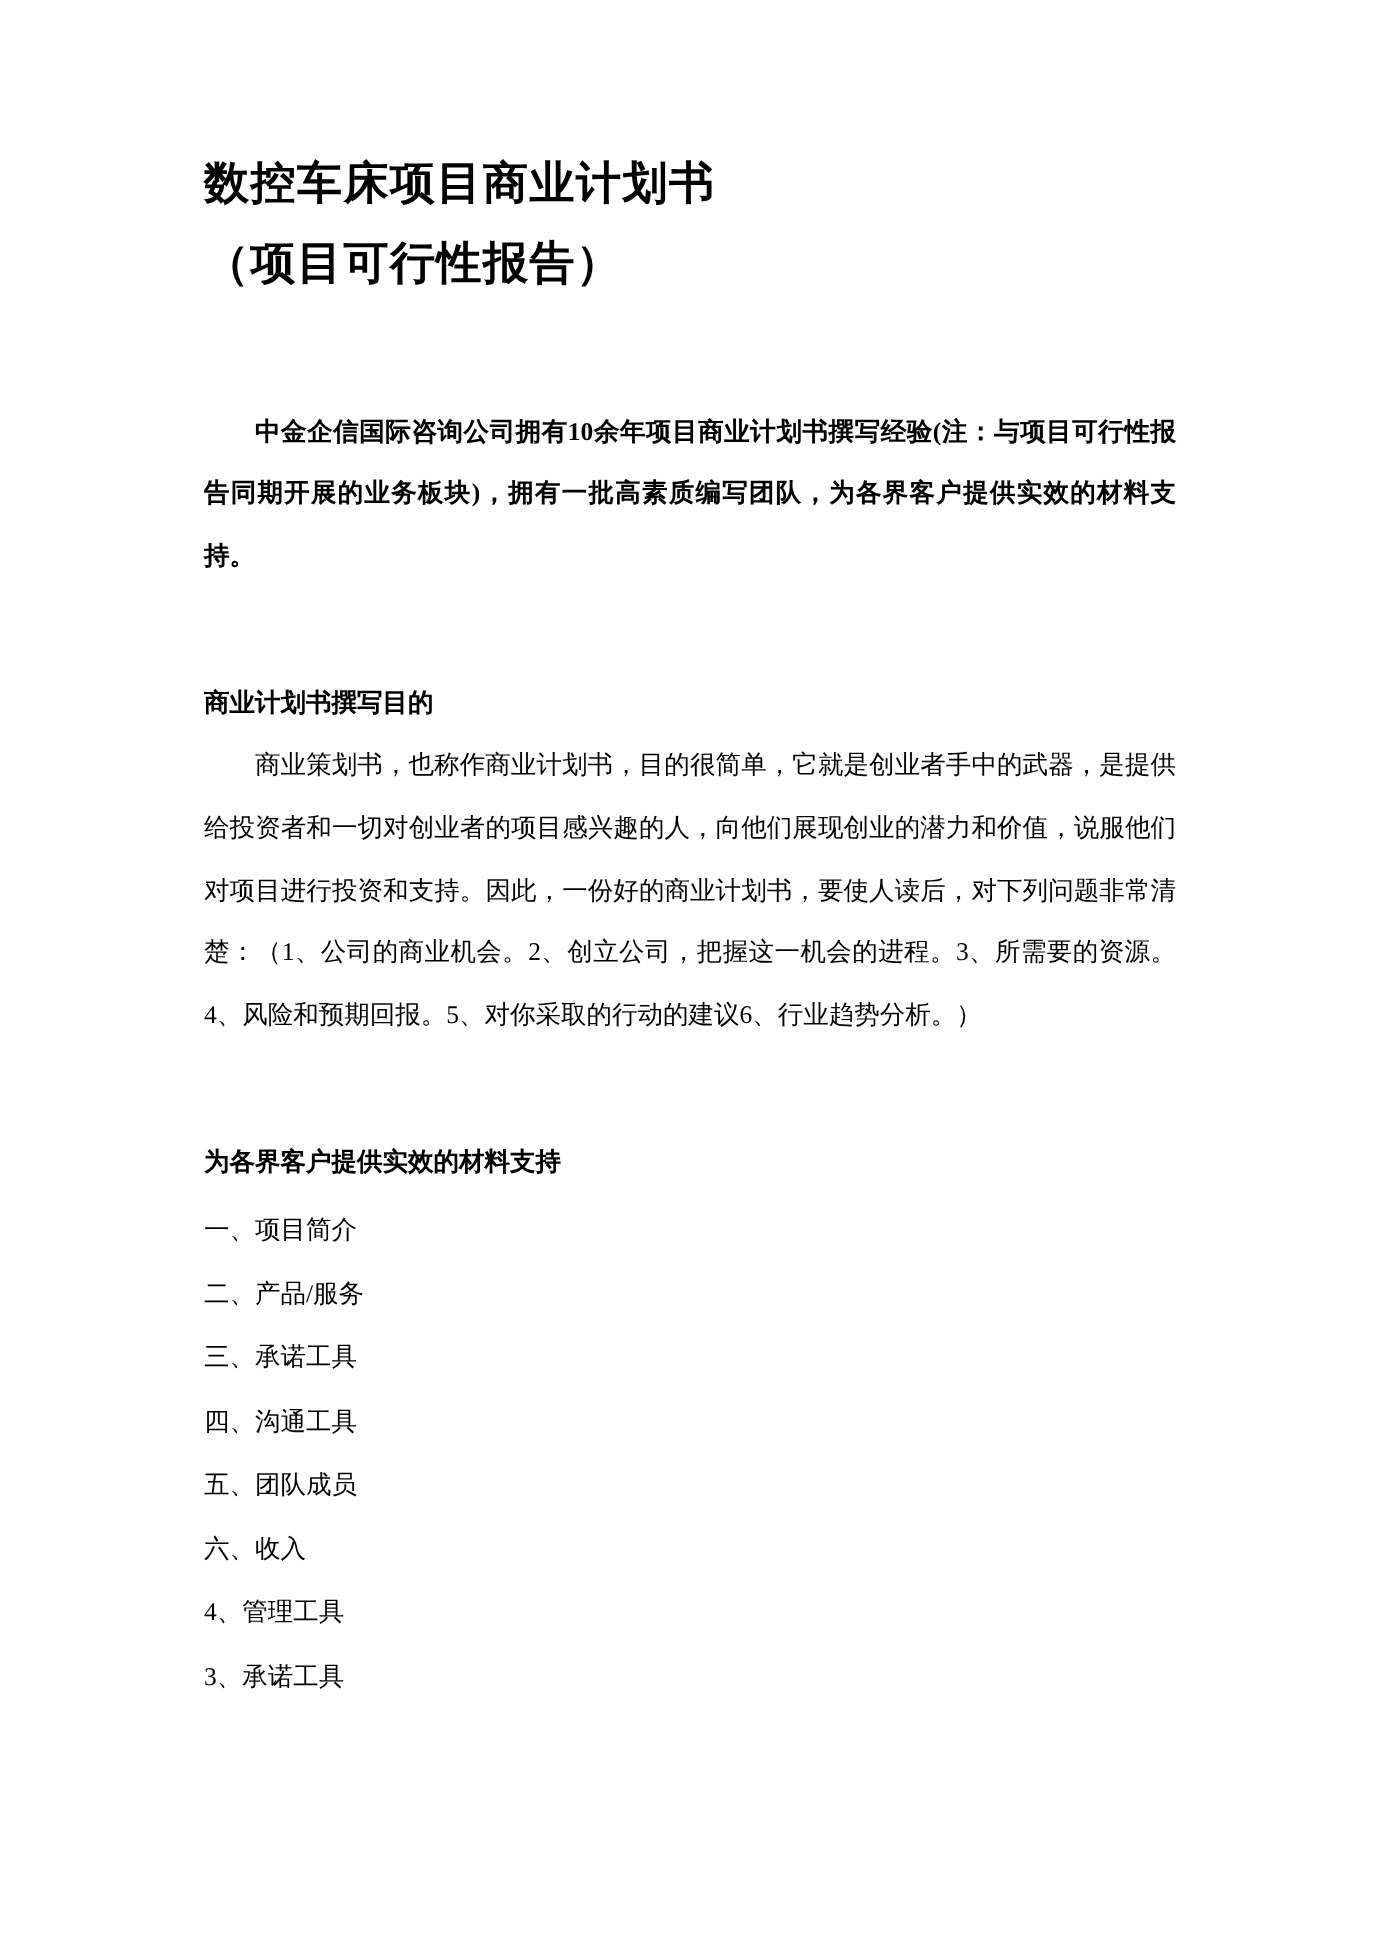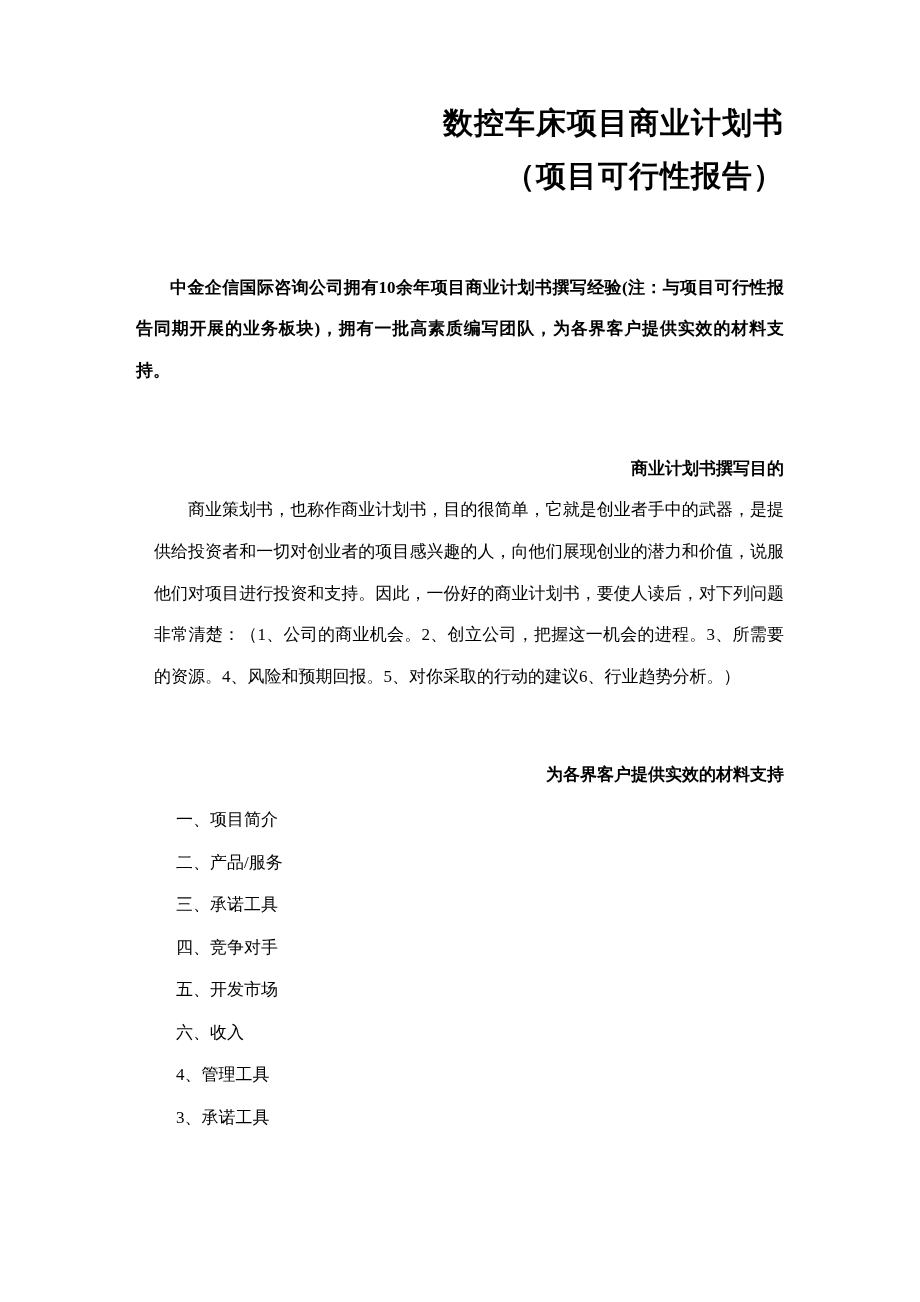--- a/index.html
+++ b/index.html
@@ -14,55 +14,52 @@
     color: #000000;
     overflow: hidden;
   }
   .page {
     width: 920px;
     height: 1302px;
     padding: 96px 136px 40px 136px;
     background: #ffffff;
   }
   .doc-title {
-    text-align: right;
+    text-align: left;
     font-weight: bold;
     font-size: 30px;
     line-height: 1.78;
     letter-spacing: 1px;
   }
   .intro-para {
     margin-top: 64px;
     font-size: 17px;
     line-height: 2.45;
     text-align: justify;
     text-indent: 2em;
     font-weight: bold;
   }
   .section-heading {
     font-weight: bold;
     font-size: 17px;
     line-height: 2.45;
     margin-top: 56px;
-    text-align: right;
   }
   .section-body {
     font-size: 17px;
     line-height: 2.45;
     text-align: justify;
     text-indent: 2em;
-    margin-left: 18px;
   }
   .list-block {
     font-size: 17px;
     margin-top: 4px;
   }
   .list-item {
     line-height: 2.5;
-    margin-left: 40px;
   }
 </style>
 </head>
 <body>
 
 <div class="page">
 
   <div class="doc-title">
     <div>数控车床项目商业计划书</div>
     <div>（项目可行性报告）</div>
@@ -71,20 +68,20 @@
   <p class="intro-para">中金企信国际咨询公司拥有10余年项目商业计划书撰写经验(注：与项目可行性报告同期开展的业务板块)，拥有一批高素质编写团队，为各界客户提供实效的材料支持。</p>
 
   <div class="section-heading">商业计划书撰写目的</div>
   <p class="section-body">商业策划书，也称作商业计划书，目的很简单，它就是创业者手中的武器，是提供给投资者和一切对创业者的项目感兴趣的人，向他们展现创业的潜力和价值，说服他们对项目进行投资和支持。因此，一份好的商业计划书，要使人读后，对下列问题非常清楚：（1、公司的商业机会。2、创立公司，把握这一机会的进程。3、所需要的资源。4、风险和预期回报。5、对你采取的行动的建议6、行业趋势分析。）</p>
 
   <div class="section-heading">为各界客户提供实效的材料支持</div>
   <div class="list-block">
     <div class="list-item">一、项目简介</div>
     <div class="list-item">二、产品/服务</div>
     <div class="list-item">三、承诺工具</div>
-    <div class="list-item">四、竞争对手</div>
-    <div class="list-item">五、开发市场</div>
+    <div class="list-item">四、沟通工具</div>
+    <div class="list-item">五、团队成员</div>
     <div class="list-item">六、收入</div>
     <div class="list-item">4、管理工具</div>
     <div class="list-item">3、承诺工具</div>
   </div>
 
 </div>
 
 </body></html>

